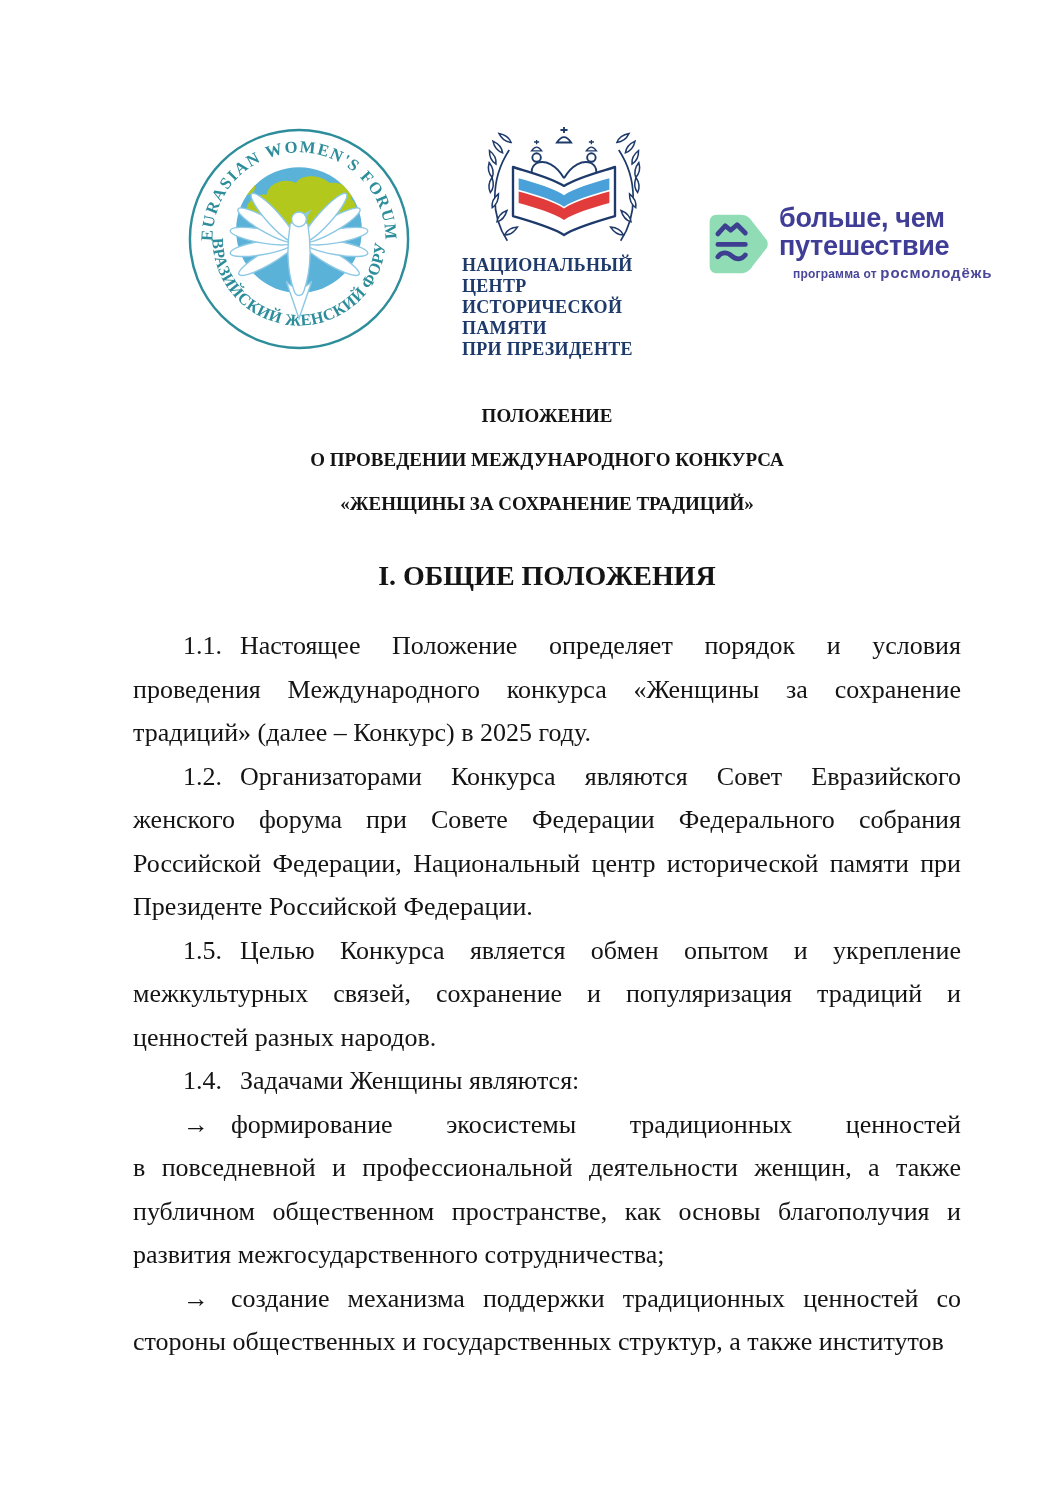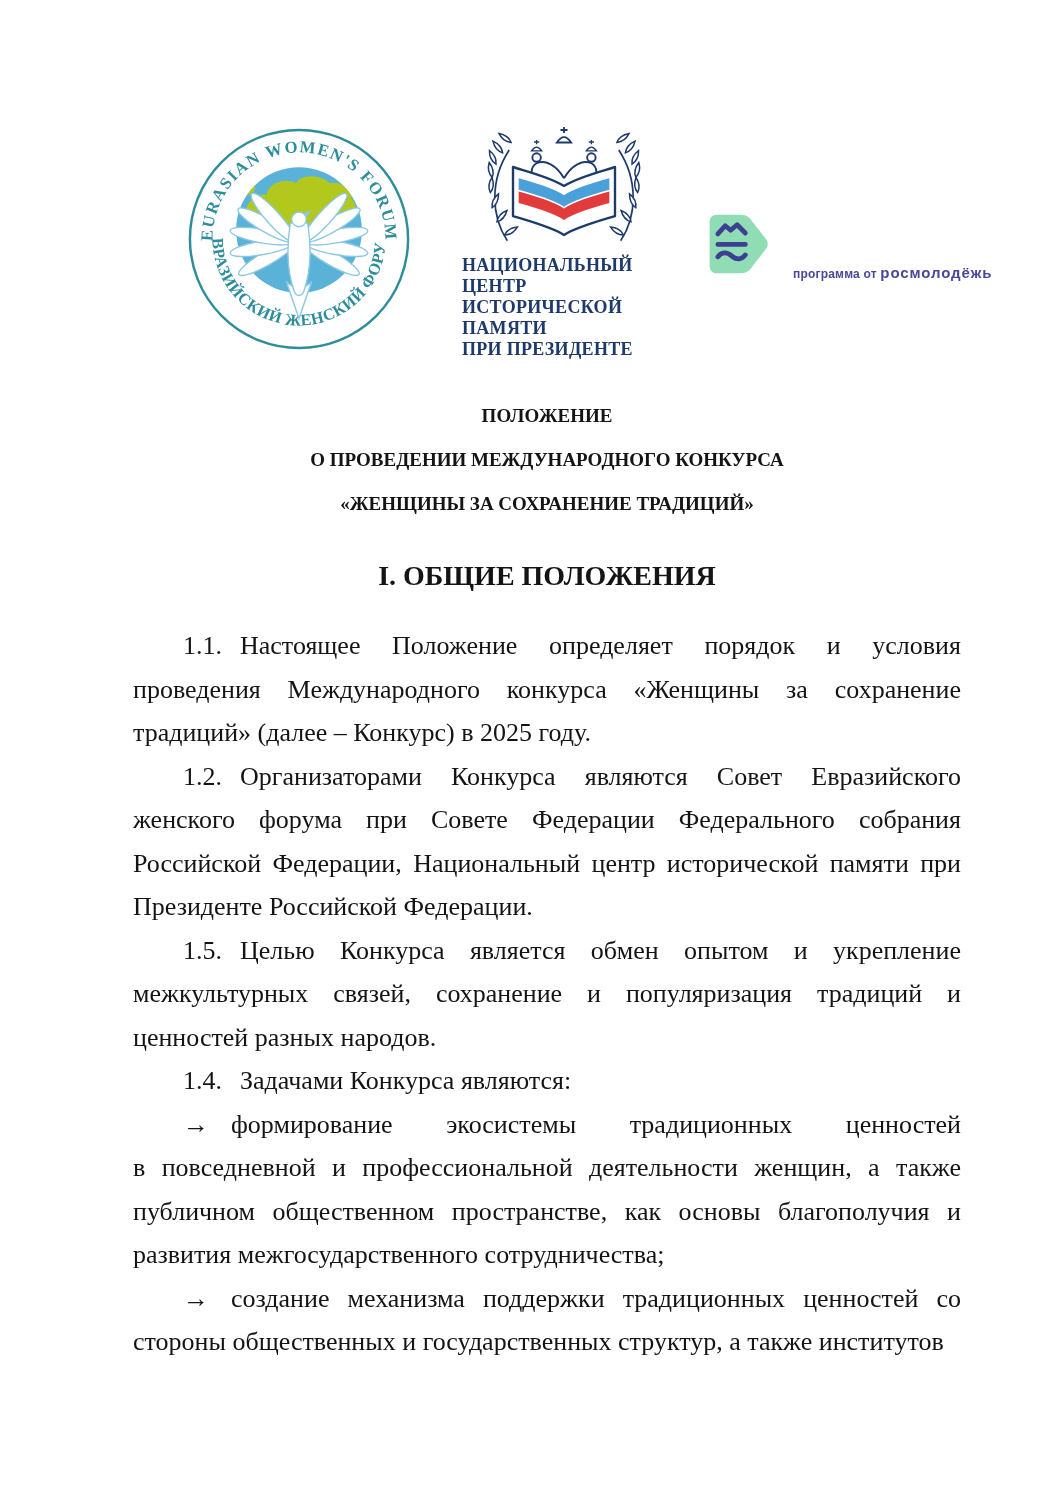--- a/index.html
+++ b/index.html
@@ -146,35 +146,39 @@
   <div class="bchp-logo" style="height:90px;">
     <svg class="bchp-badge" width="64" height="74" viewBox="0 0 70 76">
       <path d="M12,6 H38 C44,6 48,9 51,14 L66,33 C68,35.5 68,40.5 66,43
                L51,62 C48,67 44,70 38,70 H12 C7,70 4,67 4,62 V14 C4,9 7,6 12,6 Z" fill="#90dcb5"></path>
       <g stroke="#3d3f90" stroke-width="5.2" stroke-linecap="round" stroke-linejoin="round" fill="none">
         <path d="M13,27 L21,18 L27,23 L34,17 L43,26"></path>
         <path d="M13,38.5 L43,38.5"></path>
         <path d="M13,52 C17,46.5 23,46.5 28,51 C33,55.5 39,55.5 43,50"></path>
       </g>
     </svg>
+    <div class="bchp-title">
+      <div>больше, чем</div>
+      <div>путешествие</div>
+    </div>
     <div class="bchp-sub">
       <span class="pre">программа от </span><span class="brand">росмолодёжь</span>
     </div>
   </div>
 
   <div class="title-block">
     <div>ПОЛОЖЕНИЕ</div>
     <div>О ПРОВЕДЕНИИ МЕЖДУНАРОДНОГО КОНКУРСА</div>
     <div>«ЖЕНЩИНЫ ЗА СОХРАНЕНИЕ ТРАДИЦИЙ»</div>
   </div>
 
   <div class="section-heading">I. ОБЩИЕ ПОЛОЖЕНИЯ</div>
 
   <div class="body-text">
     <p class="para"><span class="pmark">1.1.</span><span>Настоящее Положение определяет порядок и условия проведения Международного конкурса «Женщины за сохранение традиций» (далее – Конкурс) в 2025 году.</span></p>
     <p class="para"><span class="pmark">1.2.</span><span>Организаторами Конкурса являются Совет Евразийского женского форума при Совете Федерации Федерального собрания Российской Федерации, Национальный центр исторической памяти при Президенте Российской Федерации.</span></p>
     <p class="para"><span class="pmark">1.5.</span><span>Целью Конкурса является обмен опытом и укрепление межкультурных связей, сохранение и популяризация традиций и ценностей разных народов.</span></p>
-    <p class="para"><span class="pmark">1.4.</span><span>Задачами Конкурса являются:</span></p>
+    <p class="para"><span class="pmark">1.4.</span><span>Задачами Женщины являются:</span></p>
     <p class="para bullet"><span class="pmark">→</span><span>формирование экосистемы традиционных ценностей в&nbsp;повседневной и профессиональной деятельности женщин, а также публичном общественном пространстве, как основы благополучия и развития межгосударственного сотрудничества;</span></p>
     <p class="para bullet"><span class="pmark">→</span><span>создание механизма поддержки традиционных ценностей со стороны общественных и государственных структур, а также институтов</span></p>
   </div>
 
 </div>
 
 </body></html>

